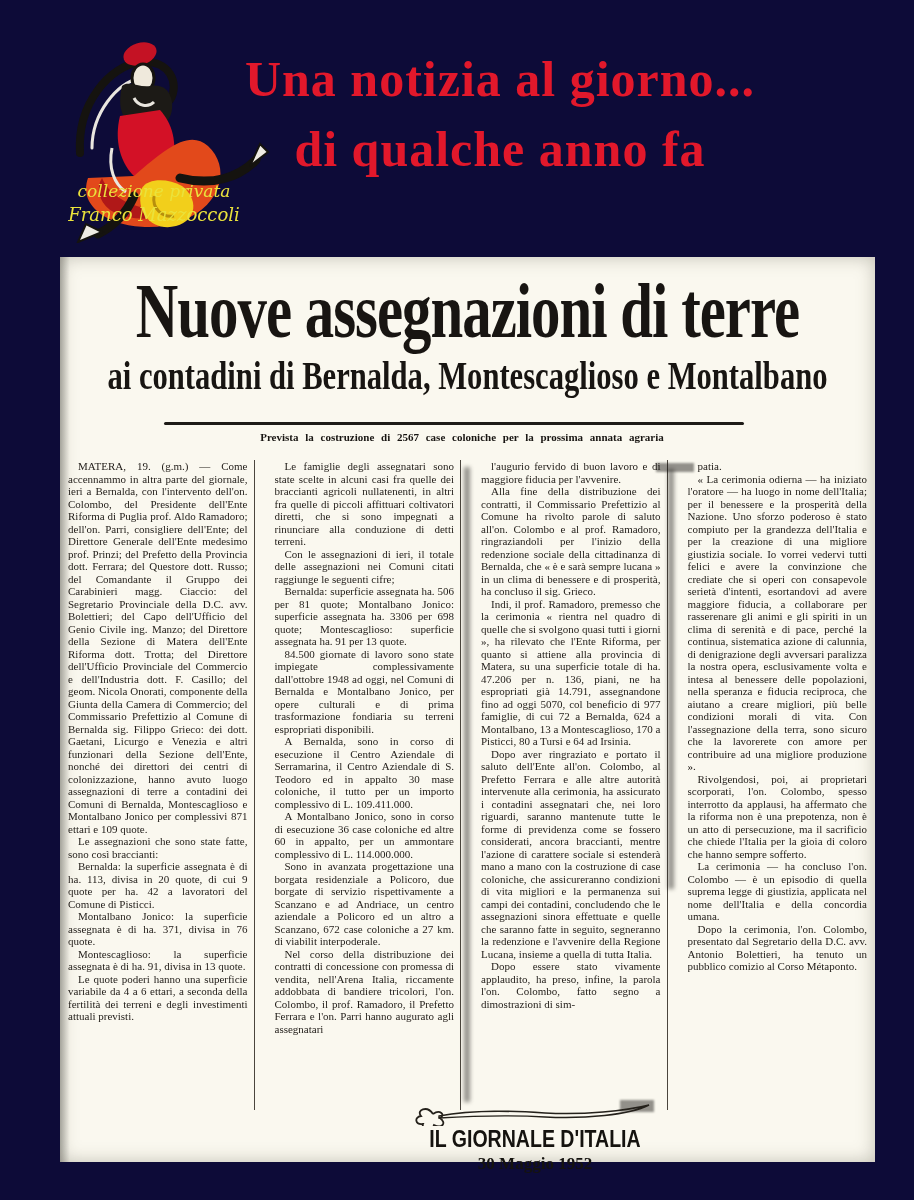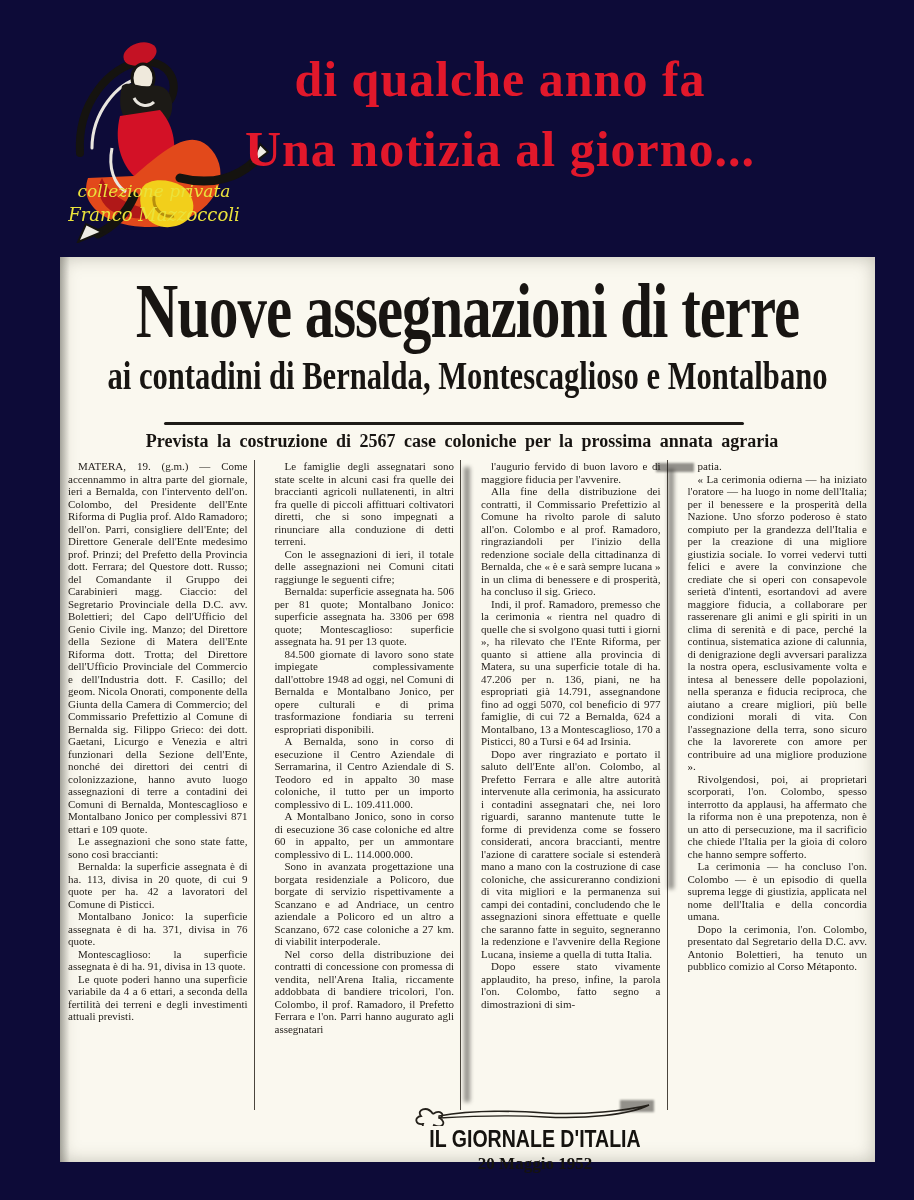--- a/index.html
+++ b/index.html
@@ -44,21 +44,21 @@
     font-weight:bold;color:var(--ink,#181512);
     font-size:34px;white-space:nowrap;
     transform:scale(0.90,1.18);transform-origin:top center;
   }
   .rule{
     position:absolute;top:165px;left:104px;width:580px;height:3px;
     background:#1d1b17;border-radius:2px;
   }
   .deck{
     position:absolute;top:174px;left:19px;right:30px;text-align:center;
-    font-weight:bold;font-size:18px;word-spacing:4px;color:var(--ink,#181512);
+    font-weight:bold;font-size:11px;word-spacing:4px;color:var(--ink,#181512);
   }
   .cols{
     position:absolute;top:203px;left:8px;width:799px;height:650px;
     display:flex;gap:20px;overflow:hidden;
   }
   .news-col{
     flex:1 1 0;overflow:hidden;color:#201c18;
     font-size:11px;line-height:12.5px;
   }
   .news-col.rule-r{border-right:1px solid #4a453d;padding-right:6px;}
@@ -110,22 +110,22 @@
   <path d="M158 150 C190 158 216 150 234 132" fill="none" stroke="#15130f" stroke-width="9" stroke-linecap="round"></path>
   <path d="M228 138 L246 124 L238 116 Z" fill="#efece4" stroke="#15130f" stroke-width="2"></path>
 
   <path d="M112 168 C104 186 92 198 76 206" fill="none" stroke="#15130f" stroke-width="9" stroke-linecap="round"></path>
   <path d="M80 204 L56 214 L64 196 Z" fill="#efece4" stroke="#15130f" stroke-width="2"></path>
 
   <path d="M90 120 C86 140 92 156 104 164" fill="none" stroke="#e9e6df" stroke-width="3"></path>
 </svg>
 
 <div class="main-title">
+  <div>Una notizia al giorno...</div>
   <div>di qualche anno fa</div>
-  <div>Una notizia al giorno...</div>
 </div>
 
 <div class="credit">
   <div class="l1">collezione privata</div>
   <div class="l2">Franco  Mazzoccoli</div>
 </div>
 
 <div class="paper">
   <div class="headline">Nuove assegnazioni di terre</div>
   <div class="subhead">ai contadini di Bernalda, Montescaglioso e Montalbano</div>
@@ -171,15 +171,15 @@
   <div class="smudge sm-col4"></div>
   <div class="smudge sm-blob1"></div>
   <div class="smudge sm-blob2"></div>
 
   <div class="footer">
     <svg class="flourish" viewBox="0 0 240 24" aria-hidden="true">
       <path d="M18 12 c-6 -9 -17 -4 -12 2 c-7 1 -6 9 2 8 c-2 5 9 7 11 1 c8 4 13 -2 6 -7 c6 -3 0 -9 -7 -4" fill="none" stroke="#24211b" stroke-width="1.8"></path>
       <path d="M24 14 C60 7 100 9 130 11 C170 13 210 9 234 3 C214 13 170 17 130 15 C96 13 58 14 24 16 Z" fill="none" stroke="#24211b" stroke-width="1.4"></path>
     </svg>
     <div class="masthead">IL GIORNALE D'ITALIA</div>
-    <div class="masthead-date">20 Maggio 1952</div>
+    <div class="masthead-date">30 Maggio 1952</div>
   </div>
 </div>
 
 </body></html>

